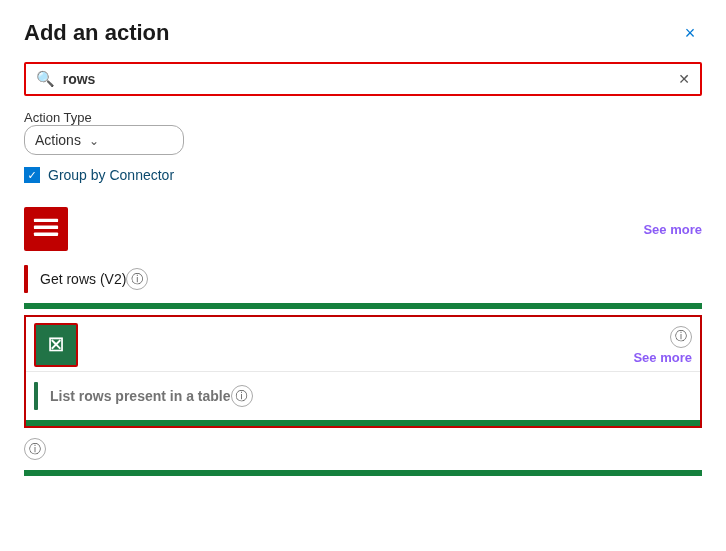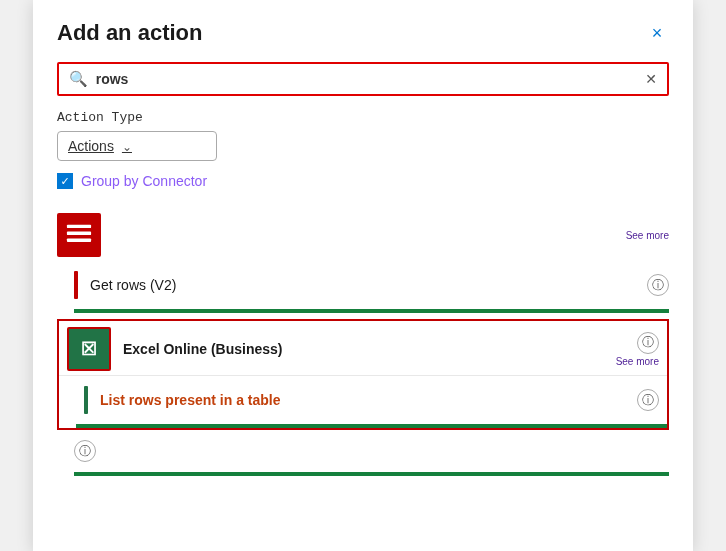--- a/index.html
+++ b/index.html
@@ -8,21 +8,21 @@
       background: #f0f0f0;
       display: flex;
       justify-content: center;
       align-items: center;
       width: 726px;
       height: 551px;
       overflow: hidden;
     }
     .dialog {
       background: #fff;
-      width: 660px;
+      width: 726px;
       height: 551px;
       padding: 20px 24px;
       position: relative;
       box-shadow: 0 2px 16px rgba(0,0,0,0.15);
     }
     .dialog-header {
       display: flex;
       justify-content: space-between;
       align-items: center;
       margin-bottom: 16px;
@@ -70,42 +70,39 @@
     .search-clear {
       color: #555;
       font-size: 14px;
       cursor: pointer;
       border: none;
       background: none;
     }
     .action-type-label {
       font-size: 13px;
       color: #333;
-      margin-bottom: 6px;
-      font-family: Liberation Mono, monospace;
     }
     .dropdown-row {
       display: flex;
       align-items: center;
       gap: 12px;
       margin-bottom: 12px;
     }
     .dropdown {
       border: 1px solid #aaa;
-      border-radius: 4px;
+      border-radius: 12px;
       padding: 6px 10px;
       font-size: 14px;
       color: #333;
       display: flex;
       align-items: flex-end;
       gap: 8px;
       cursor: pointer;
       background: #fff;
       min-width: 160px;
-      text-decoration: underline;
     }
     .dropdown-chevron {
       font-size: 12px;
       color: #555;
     }
     .checkbox-row {
       display: flex;
       align-items: center;
       gap: 8px;
       margin-bottom: 16px;
@@ -120,21 +117,21 @@
       justify-content: center;
       cursor: pointer;
       flex-shrink: 0;
     }
     .checkbox-check {
       color: #fff;
       font-size: 11px;
     }
     .checkbox-label {
       font-size: 14px;
-      color: #8b5cf6;
+      color: #0c4a6e;
     }
     .connector-group {
       margin-bottom: 0;
     }
     .connector-header {
       display: flex;
       align-items: center;
       justify-content: space-between;
       padding: 8px 0 4px 0;
     }
@@ -153,33 +150,33 @@
       height: 44px;
       background: #217346;
       display: flex;
       align-items: center;
       justify-content: center;
       border-radius: 2px;
       flex-shrink: 0;
       border: 2px solid #c00000;
     }
     .see-more {
-      color: #4c1d95;
-      font-size: 10px;
+      color: #8b5cf6;
+      font-size: 13px;
       cursor: pointer;
       text-decoration: none;
       white-space: nowrap;
+      font-weight: bold;
     }
     .action-item {
       display: flex;
       align-items: center;
-      justify-content: space-between;
+      justify-content: flex-start;
       padding: 10px 0;
-      border-bottom: 4px solid #15803d;
-      margin-left: 17px;
+      border-bottom: 6px solid #15803d;
     }
     .action-item-left {
       display: flex;
       align-items: center;
       gap: 0;
     }
     .action-left-bar {
       width: 4px;
       height: 28px;
       background: #c00000;
@@ -192,21 +189,21 @@
       background: #217346;
       margin-right: 12px;
       border-radius: 1px;
     }
     .action-name {
       font-size: 14px;
       color: #1a1a1a;
     }
     .action-name-bold {
       font-size: 14px;
-      color: #c2410c;
+      color: #737373;
       font-weight: 700;
     }
     .info-btn {
       width: 22px;
       height: 22px;
       border-radius: 50%;
       border: 1.5px solid #aaa;
       display: flex;
       align-items: center;
       justify-content: center;
@@ -296,21 +293,20 @@
     </div>
   </div>
 
   <div style="border: 2px solid #c00000; margin-top: 6px; margin-bottom: 0;">
 
     <div style="display:flex; align-items:center; justify-content:space-between; padding: 6px 8px 4px 8px;">
       <div class="excel-row">
         <div class="connector-icon-excel">
           <span style="color:#fff; font-size:18px; font-weight:bold;">☒</span>
         </div>
-        <span class="excel-connector-label">Excel Online (Business)</span>
       </div>
       <div style="display:flex; flex-direction:column; align-items:flex-end; gap:2px;">
         <div class="info-btn">ⓘ</div>
         <a class="see-more">See more</a>
       </div>
     </div>
     <hr class="divider">
 
     <div class="action-item" style="padding: 10px 8px;">
       <div class="action-item-left">

